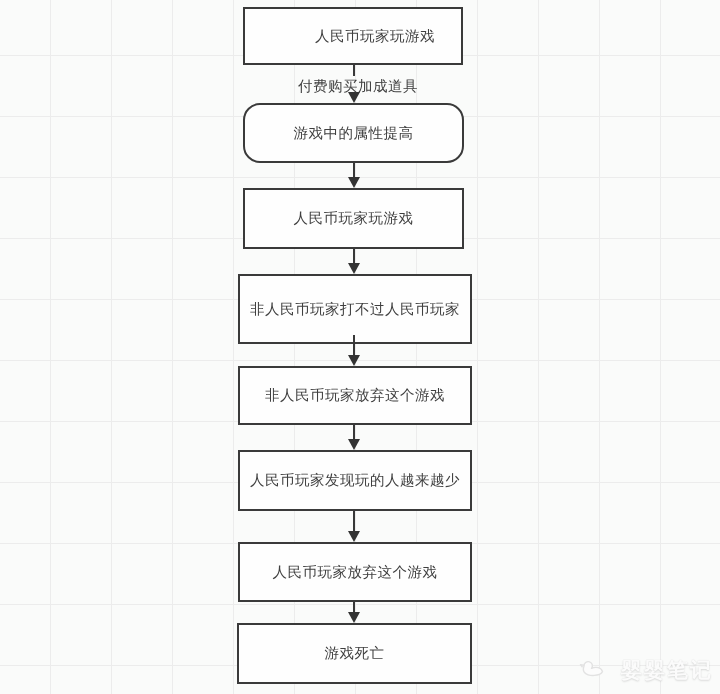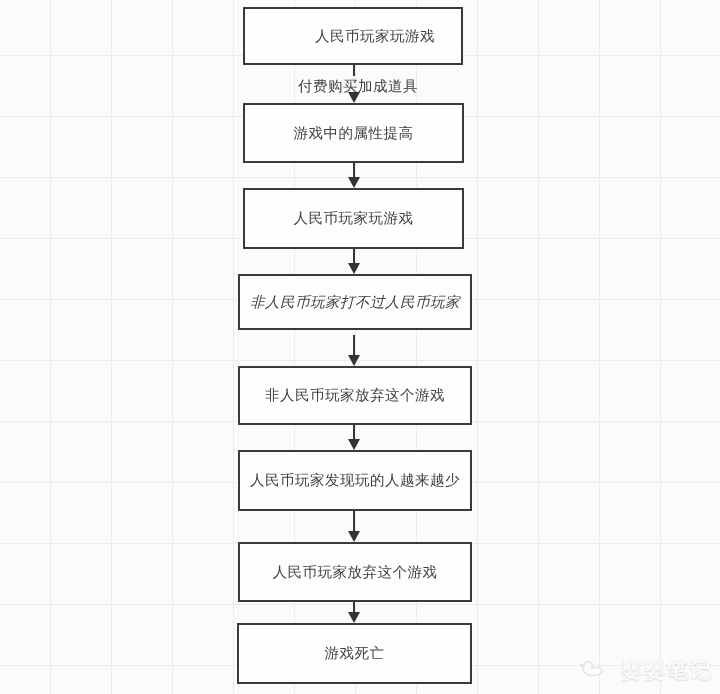--- a/index.html
+++ b/index.html
@@ -60,25 +60,25 @@
     text-shadow:0 0 1px #dcdcdc, 0 1px 2px rgba(0,0,0,0.14);
   }
 </style>
 </head>
 <body>
 
 <div class="canvas">
 
   <div class="fbox" style="left:243px;top:7px;width:220px;height:58px;padding-left:44px;">人民币玩家玩游戏</div>
 
-  <div class="fbox" style="left:243px;top:103px;width:221px;height:60px;">游戏中的属性提高</div>
+  <div class="fbox" style="left:243px;top:103px;width:221px;height:60px;border-radius:17px;">游戏中的属性提高</div>
 
   <div class="fbox" style="left:243px;top:188px;width:221px;height:61px;">人民币玩家玩游戏</div>
 
-  <div class="fbox" style="left:238px;top:274px;width:234px;height:56px;font-style:italic;">非人民币玩家打不过人民币玩家</div>
+  <div class="fbox" style="left:238px;top:274px;width:234px;height:70px;">非人民币玩家打不过人民币玩家</div>
 
   <div class="fbox" style="left:238px;top:366px;width:234px;height:59px;">非人民币玩家放弃这个游戏</div>
 
   <div class="fbox" style="left:238px;top:450px;width:234px;height:61px;">人民币玩家发现玩的人越来越少</div>
 
   <div class="fbox" style="left:237px;top:623px;width:235px;height:61px;">游戏死亡</div>
 
   <div class="fbox" style="left:238px;top:542px;width:234px;height:60px;">人民币玩家放弃这个游戏</div>
 
   <div class="aline" style="left:353px;top:65px;height:11px;"></div>

